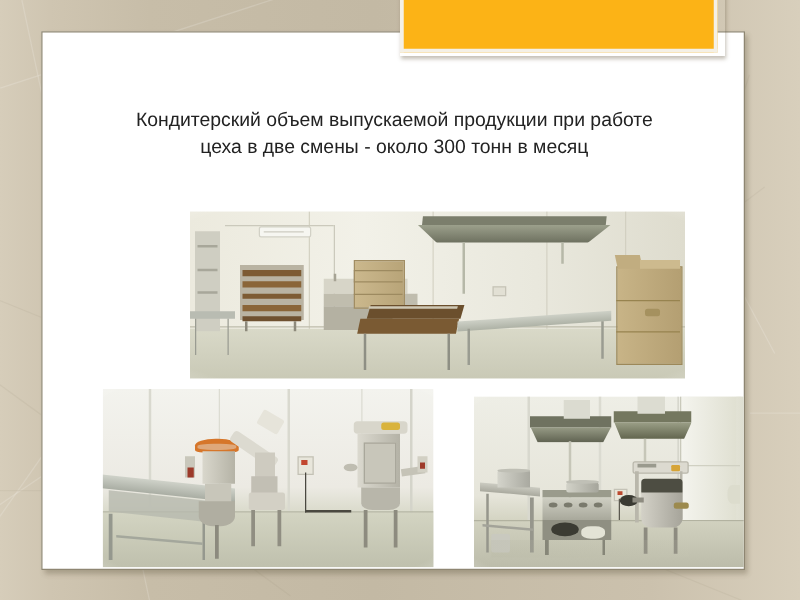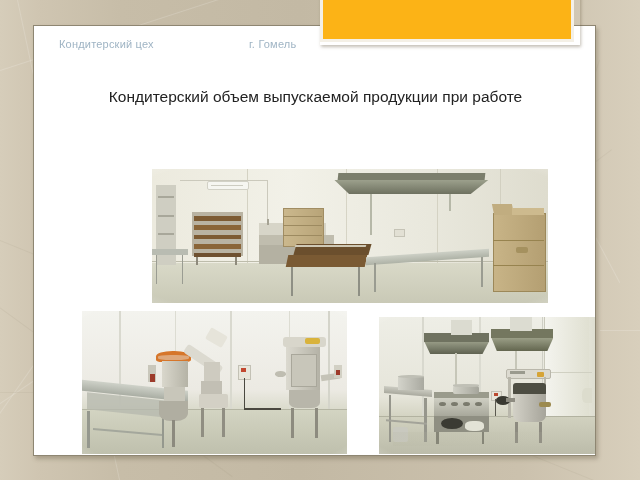--- a/index.html
+++ b/index.html
@@ -149,27 +149,24 @@
     <div class="ln" style="left:-30px; top:455px; width:260px; height:1px; transform:rotate(-55deg); transform-origin:0 0;"></div>
     <div class="lnd" style="left:0;     top:392px; width:140px; height:1px;"></div>
     <div class="ln" style="left:600px; top:330px; width:80px;  height:1px;"></div>
   </div>
 
   <div id="orange-block-shadow"></div>
   <div id="orange-block"></div>
 
   <div id="content-panel">
 
-    <div id="panel-header">
-      <div class="hdr-text" id="hdr-left">Кондитерский цех</div>
-      <div class="hdr-text" id="hdr-right">г. Гомель</div>
-    </div>
 
     <div id="slide-title">
       <span>Кондитерский объем выпускаемой продукции при работе</span>
+      <span class="ln2">цеха в две смены -  около 300 тонн в месяц</span>
     </div>
 
     <div class="photo" id="photo-top">
       <div class="scene" style="background:linear-gradient(to bottom,#efeee6 0%,#e7e6db 45%,#d8d8c9 75%,#cfcfbe 100%);">
 
         <div class="o" style="left:0;top:0;width:100%;height:72%;background:linear-gradient(to right,#eceade,#f2f1e8 35%,#e9e8dd 70%,#dedcce);"></div>
         <div class="o" style="left:24%;top:0;width:1px;height:72%;background:#d4d2c3;"></div>
         <div class="o" style="left:49%;top:0;width:1px;height:72%;background:#d6d4c5;"></div>
         <div class="o" style="left:72%;top:0;width:1px;height:72%;background:#d4d2c3;"></div>
         <div class="o" style="left:88%;top:0;width:1px;height:72%;background:#d2d0c1;"></div>

